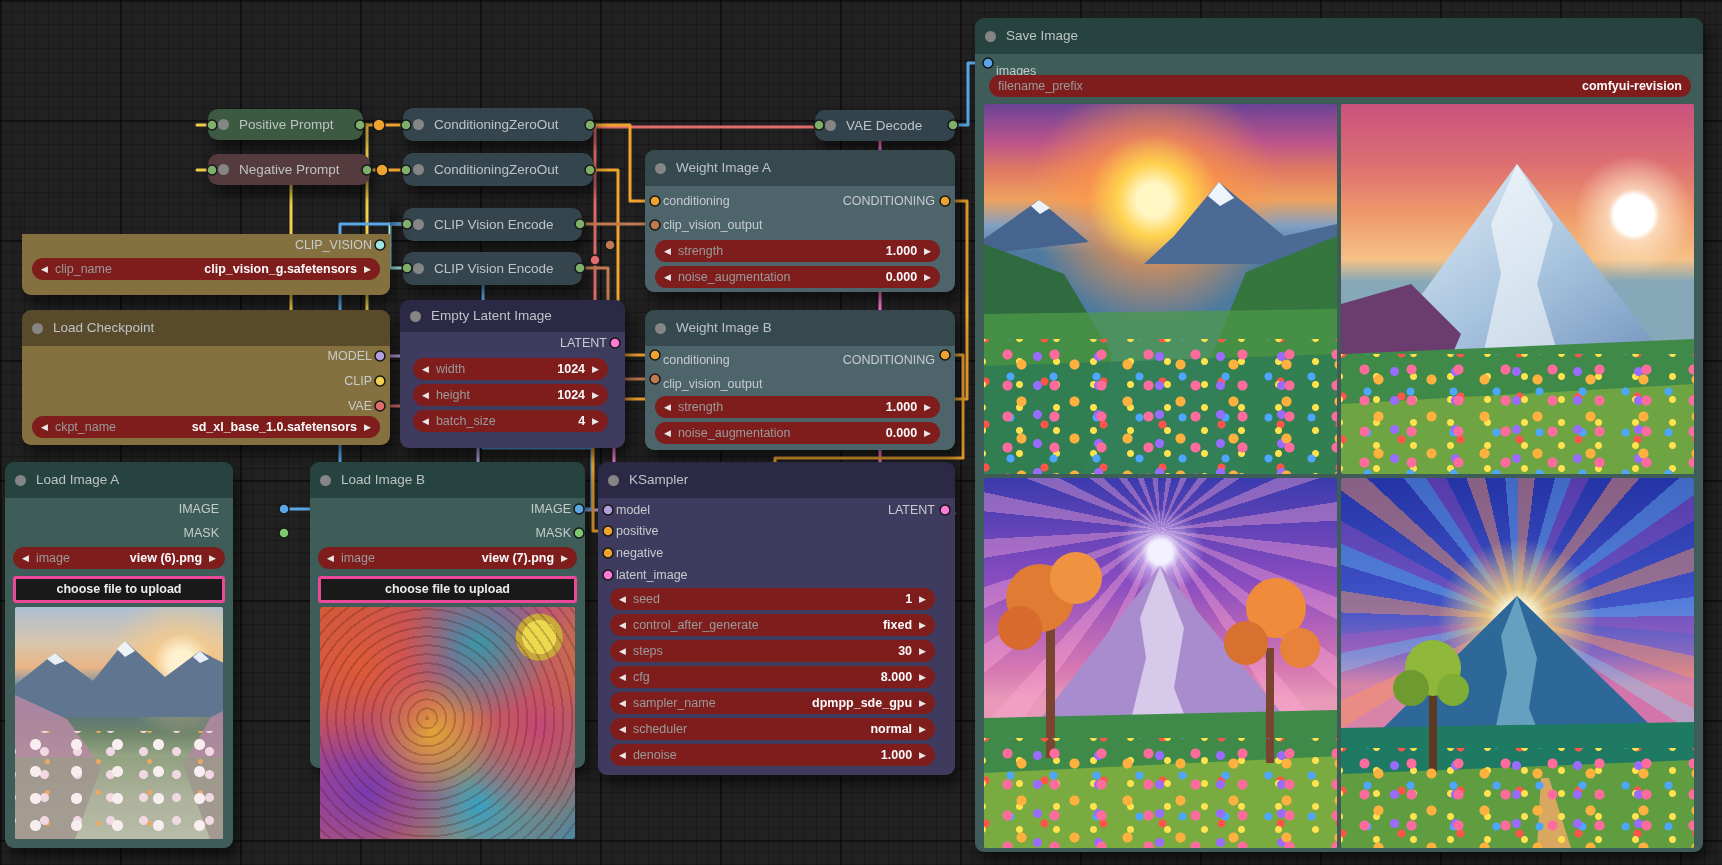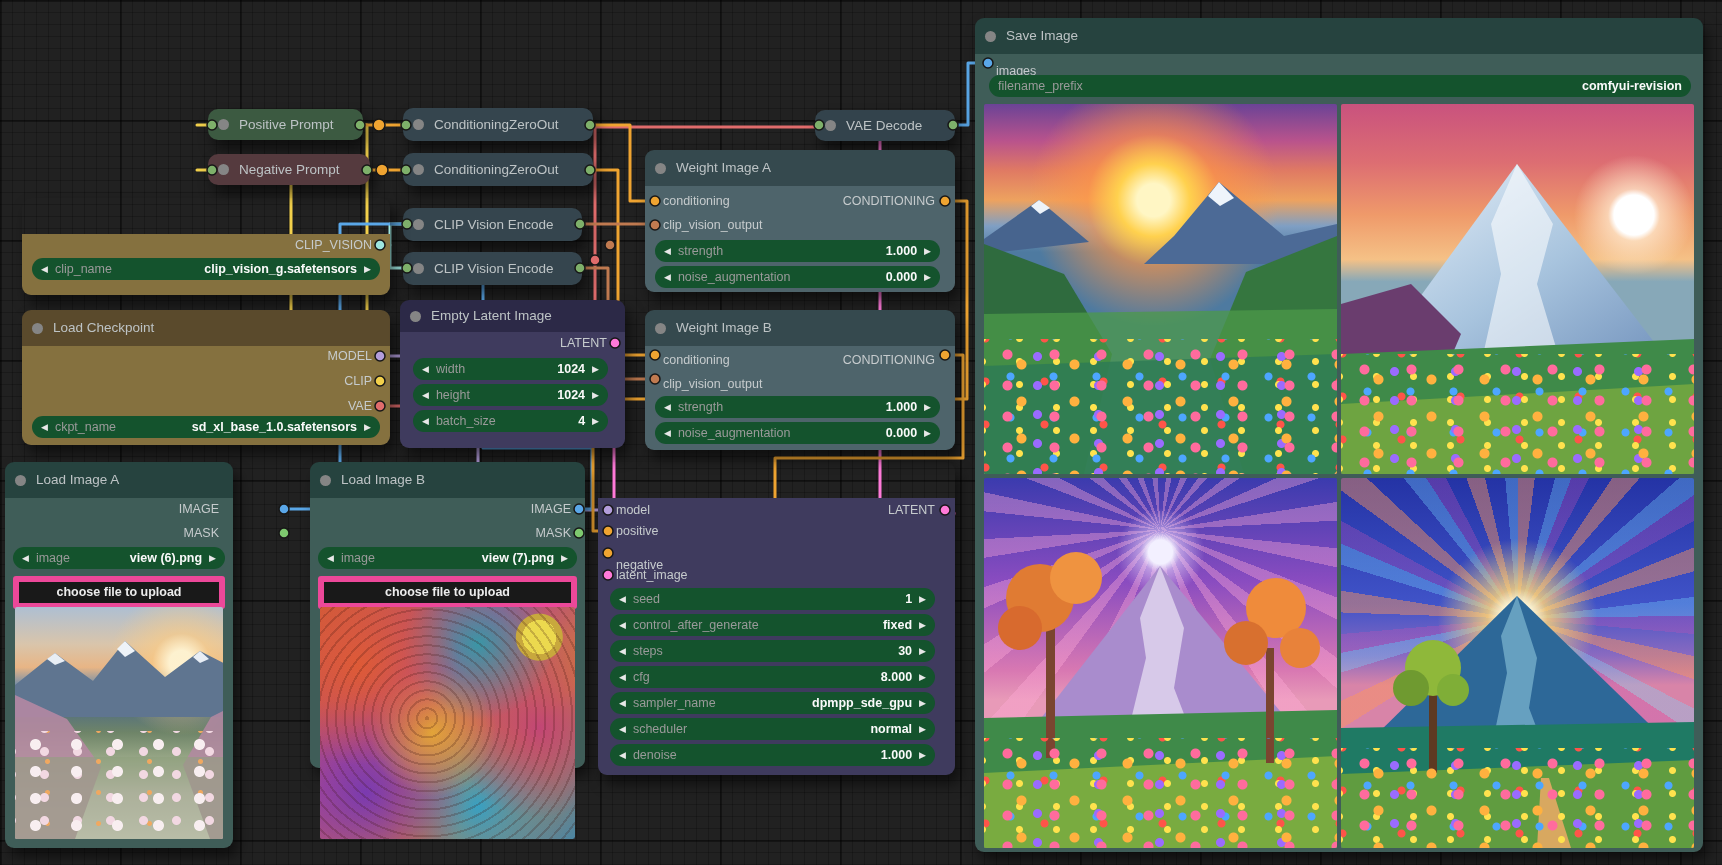--- a/index.html
+++ b/index.html
@@ -18,25 +18,25 @@
   .dots{z-index:3}
   .node{position:absolute;border-radius:9px;box-shadow:5px 9px 14px rgba(0,0,0,.55)}
   .hd{position:absolute;left:0;right:0;top:0;height:36px;border-radius:9px 9px 0 0;
       color:#bdc3c5;font-size:13.5px;line-height:36px;padding-left:31px;white-space:nowrap;overflow:hidden}
   .bd{position:absolute;left:0;right:0;top:36px;bottom:0;border-radius:0 0 9px 9px}
   .cdot{position:absolute;left:10px;top:50%;margin-top:-5.5px;width:11px;height:11px;border-radius:50%;background:#858585}
   .cnode{position:absolute;border-radius:10px;box-shadow:5px 9px 14px rgba(0,0,0,.55);
       color:#bdc3c5;font-size:13.5px;display:flex;align-items:center;padding-left:31px;white-space:nowrap;box-sizing:border-box}
   .prt{position:absolute;height:16px;line-height:16px;font-size:12.5px;color:#c6cbcd;white-space:nowrap}
   .prt.out{text-align:right}
-  .wg{position:absolute;height:22px;border-radius:11px;background:#14532d;display:flex;align-items:center;
+  .wg{position:absolute;height:22px;border-radius:11px;background:#7f1d1d;display:flex;align-items:center;
       padding:0 9px;font-size:12.5px;color:#9a9a9a;gap:7px;box-sizing:border-box}
   .wg .vl{margin-left:auto;color:#fafafa;font-weight:bold}
   .wg .ar{color:#e8e8e8;font-size:9px;line-height:22px}
-  .btn{position:absolute;height:21px;line-height:21px;background:#191919;border:6px solid #ec4899;border-radius:3px;
+  .btn{position:absolute;height:21px;line-height:21px;background:#191919;border:3px solid #ec4899;border-radius:3px;
       color:#ececec;text-align:center;font-size:12.5px;font-weight:bold}
   .imgbox{position:absolute;overflow:hidden;border-radius:2px}
   
   .fill{position:absolute;inset:0}
   .flowers{position:absolute;left:0;right:0;bottom:0;
     background-image:
       radial-gradient(circle,#ff6b9d 4.5px,transparent 5.5px),
       radial-gradient(circle,#ffb13f 4.5px,transparent 5.5px),
       radial-gradient(circle,#9a6bff 4px,transparent 5px),
       radial-gradient(circle,#4da6ff 3.5px,transparent 4.5px),
@@ -273,24 +273,28 @@
           radial-gradient(circle at 86% 52%, #c24676 0, rgba(194,70,118,0) 36%),
           radial-gradient(circle at 18% 80%, #7a3ab0 0, rgba(122,58,176,0) 36%),
           radial-gradient(circle at 62% 86%, #38a0c2 0, rgba(56,160,194,0) 32%),
           linear-gradient(135deg,#cf5a38 0%,#b64a86 38%,#d07838 68%,#4a86a4 100%)"></div>
         <div class="fill" style="background:repeating-radial-gradient(circle at 42% 48%, rgba(60,18,12,.22) 0 2px, rgba(60,18,12,0) 2px 9px)"></div>
       </div>
     </div>
   </div>
 
   <div class="node" style="left:598px;top:462px;width:357px;height:313px">
+    <div class="hd" style="background:#2c2947">
+      <span class="cdot"></span>
+      <span>KSampler</span>
+    </div>
     <div class="bd" style="background:#3f3b5e">
       <div class="prt in" style="top:4px;left:18px">model</div>
       <div class="prt in" style="top:25px;left:18px">positive</div>
-      <div class="prt in" style="top:59px;left:18px">negative</div>
+      <div class="prt in" style="top:47px;left:18px">negative</div>
       <div class="prt in" style="top:69px;left:18px">latent_image</div>
       <div class="prt out" style="top:4px;right:20px">LATENT</div>
       <div class="wg" style="left:12px;right:20px;top:90px">
         <span class="ar">◀</span>
         <span>seed</span>
         <span class="vl">1</span>
         <span class="ar">▶</span>
       </div>
       <div class="wg" style="left:12px;right:20px;top:116px">
         <span class="ar">◀</span>

